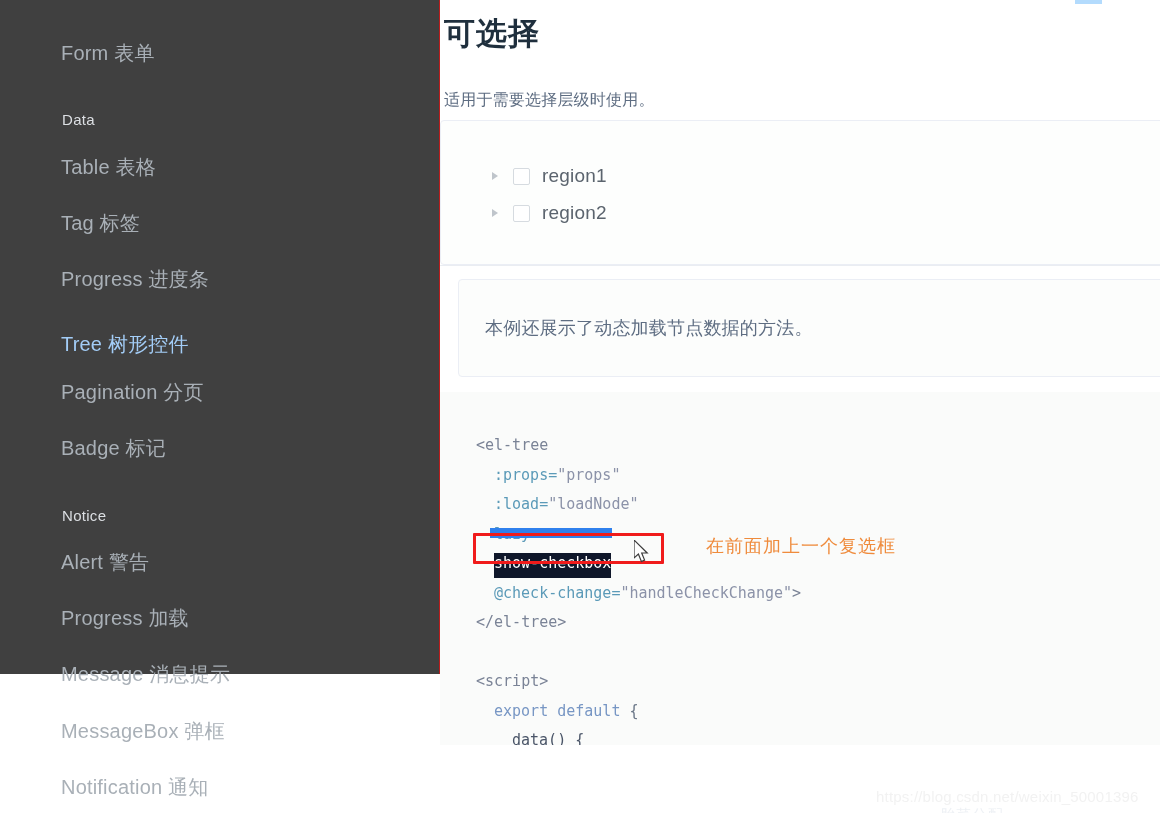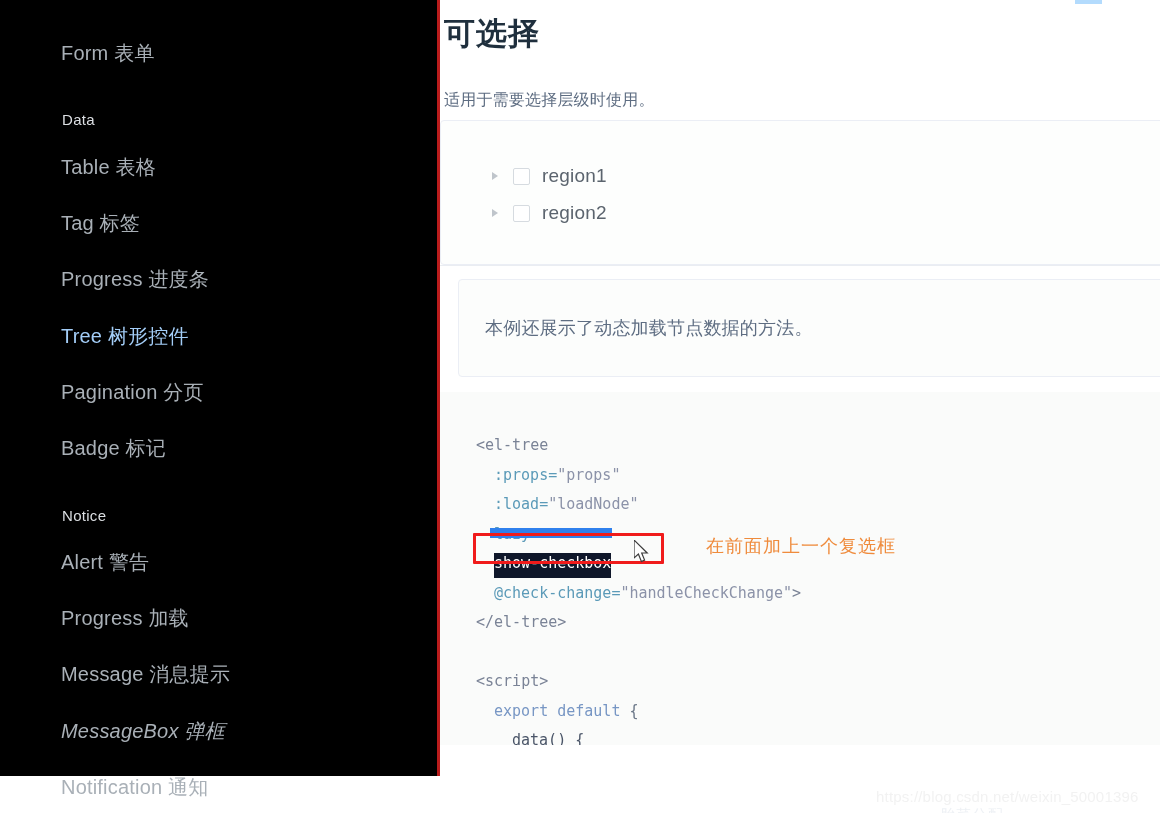--- a/index.html
+++ b/index.html
@@ -23,37 +23,38 @@
     background: #ffffff;
     overflow: hidden;
   }
 
   
   #sidebar {
     position: absolute;
     left: 0;
     top: 0;
     width: 440px;
-    height: 776px;
-    background: #000000;
-    border-right: 3px solid #b91c1c;
+    height: 674px;
+    background: #404040;
+    border-right: 1px solid #b91c1c;
     box-sizing: border-box;
   }
   .nav-item {
     position: absolute;
     left: 61px;
     font-size: 20px;
     color: #a9b0b7;
     white-space: nowrap;
     letter-spacing: 0.2px;
     line-height: 22px;
     cursor: pointer;
   }
   .nav-item.active {
     color: #a3cdf7;
+    margin-top: 8px;
   }
   .nav-group {
     position: absolute;
     left: 62px;
     font-size: 15px;
     color: #dcdfe3;
     letter-spacing: 0.3px;
     line-height: 18px;
     white-space: nowrap;
   }
@@ -297,21 +298,21 @@
       <div class="nav-item" style="top: 156px;">Table 表格</div>
       <div class="nav-item" style="top: 212px;">Tag 标签</div>
       <div class="nav-item" style="top: 268px;">Progress 进度条</div>
       <div class="nav-item active" style="top: 325px;">Tree 树形控件</div>
       <div class="nav-item" style="top: 381px;">Pagination 分页</div>
       <div class="nav-item" style="top: 437px;">Badge 标记</div>
       <div class="nav-group" style="top: 507px;">Notice</div>
       <div class="nav-item" style="top: 551px;">Alert 警告</div>
       <div class="nav-item" style="top: 607px;">Progress 加载</div>
       <div class="nav-item" style="top: 663px;">Message 消息提示</div>
-      <div class="nav-item" style="top: 720px; font-style: italic;">MessageBox 弹框</div>
+      <div class="nav-item" style="top: 720px;">MessageBox 弹框</div>
       <div class="nav-item" style="top: 776px;">Notification 通知</div>
     </nav>
 
   <main id="main">
 
     <h1 id="doc-title">可选择</h1>
     <p id="doc-desc">适用于需要选择层级时使用。</p>
 
     <section id="demo-card">
       <div id="tree">

